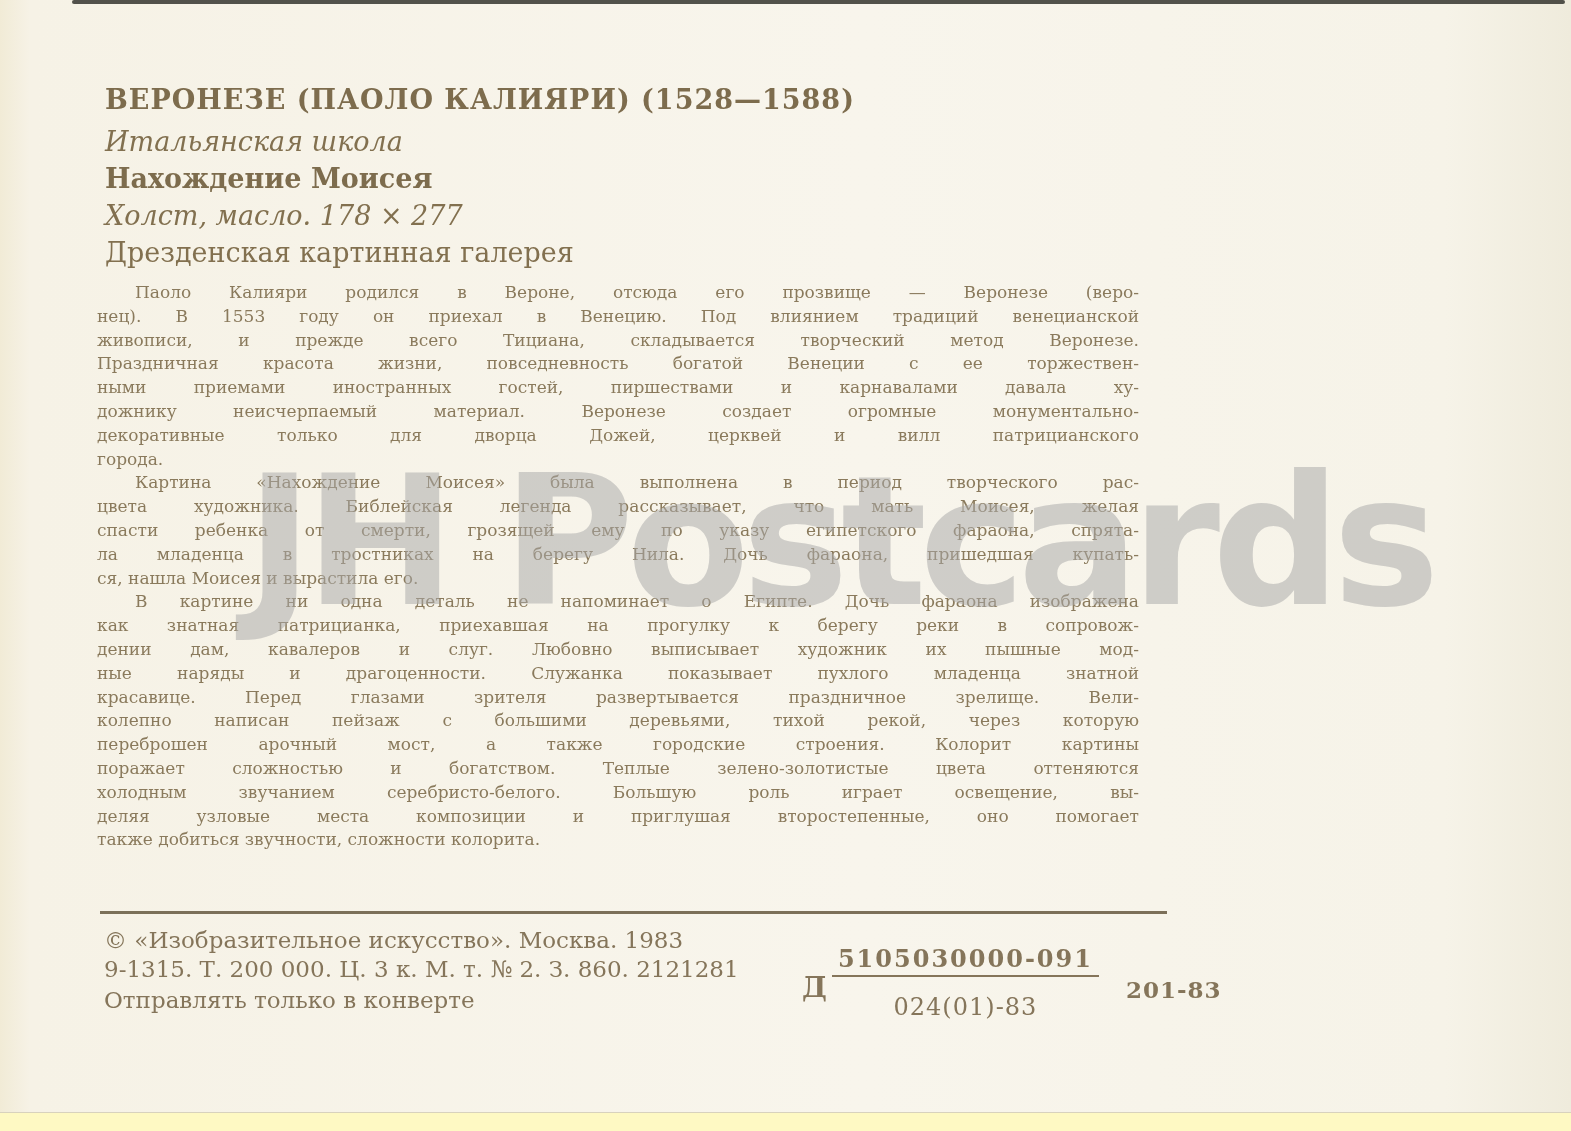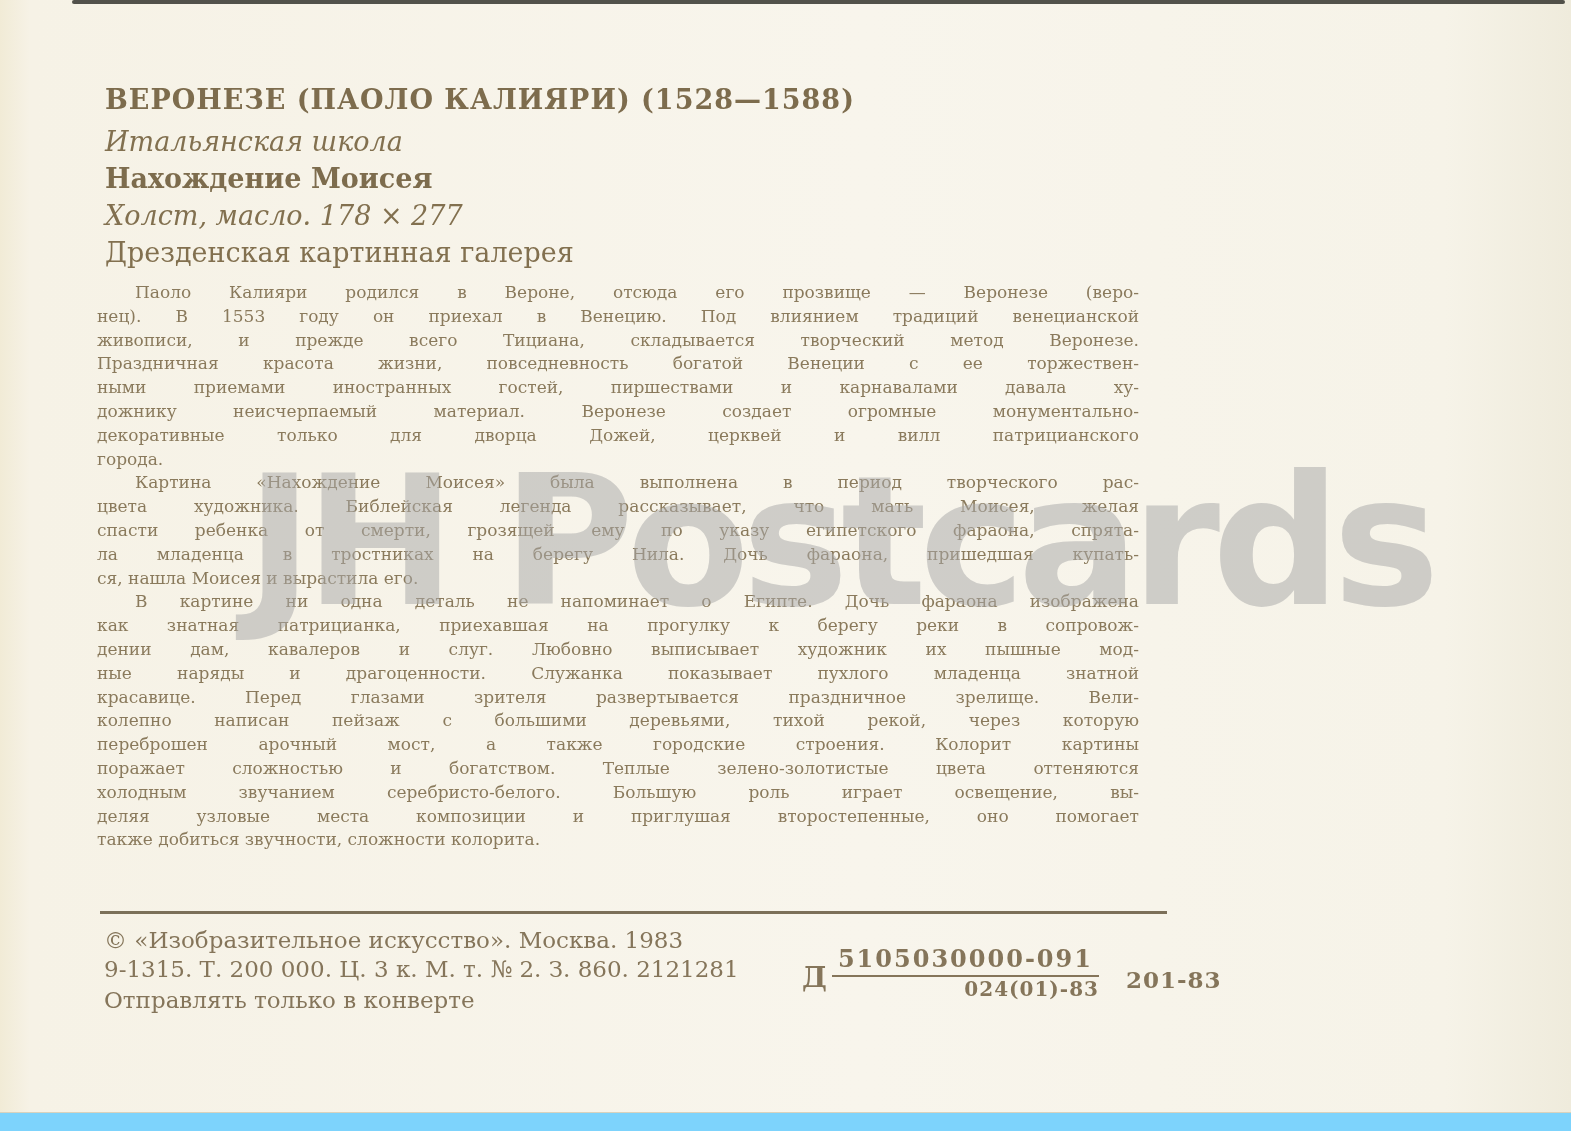--- a/index.html
+++ b/index.html
@@ -1,20 +1,20 @@
 <!DOCTYPE html>
 <html><head>
 <meta charset="utf-8">
 <style>
   html,body{margin:0;padding:0;background:#ffffff;}
   #canvas{
     position:relative;
     width:1571px;height:1131px;
     overflow:hidden;
-    background:#7dd3fc;
+    background:#fef9c3;
     font-family:"DejaVu Serif", serif;
   }
   
   .card{
     position:absolute;left:0;top:0;width:1571px;height:1112px;
     background:linear-gradient(90deg,#f1ebd6 0px,#f6f2e6 30px,#f8f5ec 55%,#f6f3e8 92%,#efebdc 100%);
     border-bottom:1px solid #d8d2bd;
   }
   .top-edge{
     position:absolute;left:72px;top:0;width:1493px;height:4px;
@@ -41,23 +41,23 @@
     position:absolute;left:100px;top:911px;width:1067px;height:3px;
     background:#6e6249;opacity:.9;
   }
   .imprint{position:absolute;left:104px;top:926px;font-size:23px;line-height:29px;color:#85755a;}
   .imprint .env{margin-top:2px;}
   .catalog{
     position:absolute;left:802px;top:944px;color:#85755a;
     display:flex;align-items:center;z-index:2;
   }
   .cat-prefix{font-size:28px;font-weight:bold;margin-right:5px;padding-top:10px;}
-  .frac{display:inline-block;text-align:right;}
+  .frac{display:inline-block;text-align:center;}
   .frac .num{display:block;font-size:24px;letter-spacing:2px;font-weight:bold;padding:0 6px 2px 6px;border-bottom:2px solid #85755a;}
-  .frac .den{display:block;font-size:20px;letter-spacing:1px;font-weight:bold;padding-top:0;}
+  .frac .den{display:block;font-size:24px;letter-spacing:1px;font-weight:normal;padding-top:16px;}
   .cat-suffix{font-size:23px;font-weight:bold;margin-left:27px;padding-top:14px;letter-spacing:1px;}
   
   .wm-center{
     position:absolute;left:246px;top:452px;z-index:3;
     font-family:"DejaVu Sans", sans-serif;font-weight:bold;
     font-size:180px;line-height:1;letter-spacing:-8px;
     color:rgba(168,168,168,0.52);
     pointer-events:none;white-space:nowrap;
   }
   .bottom-strip{

